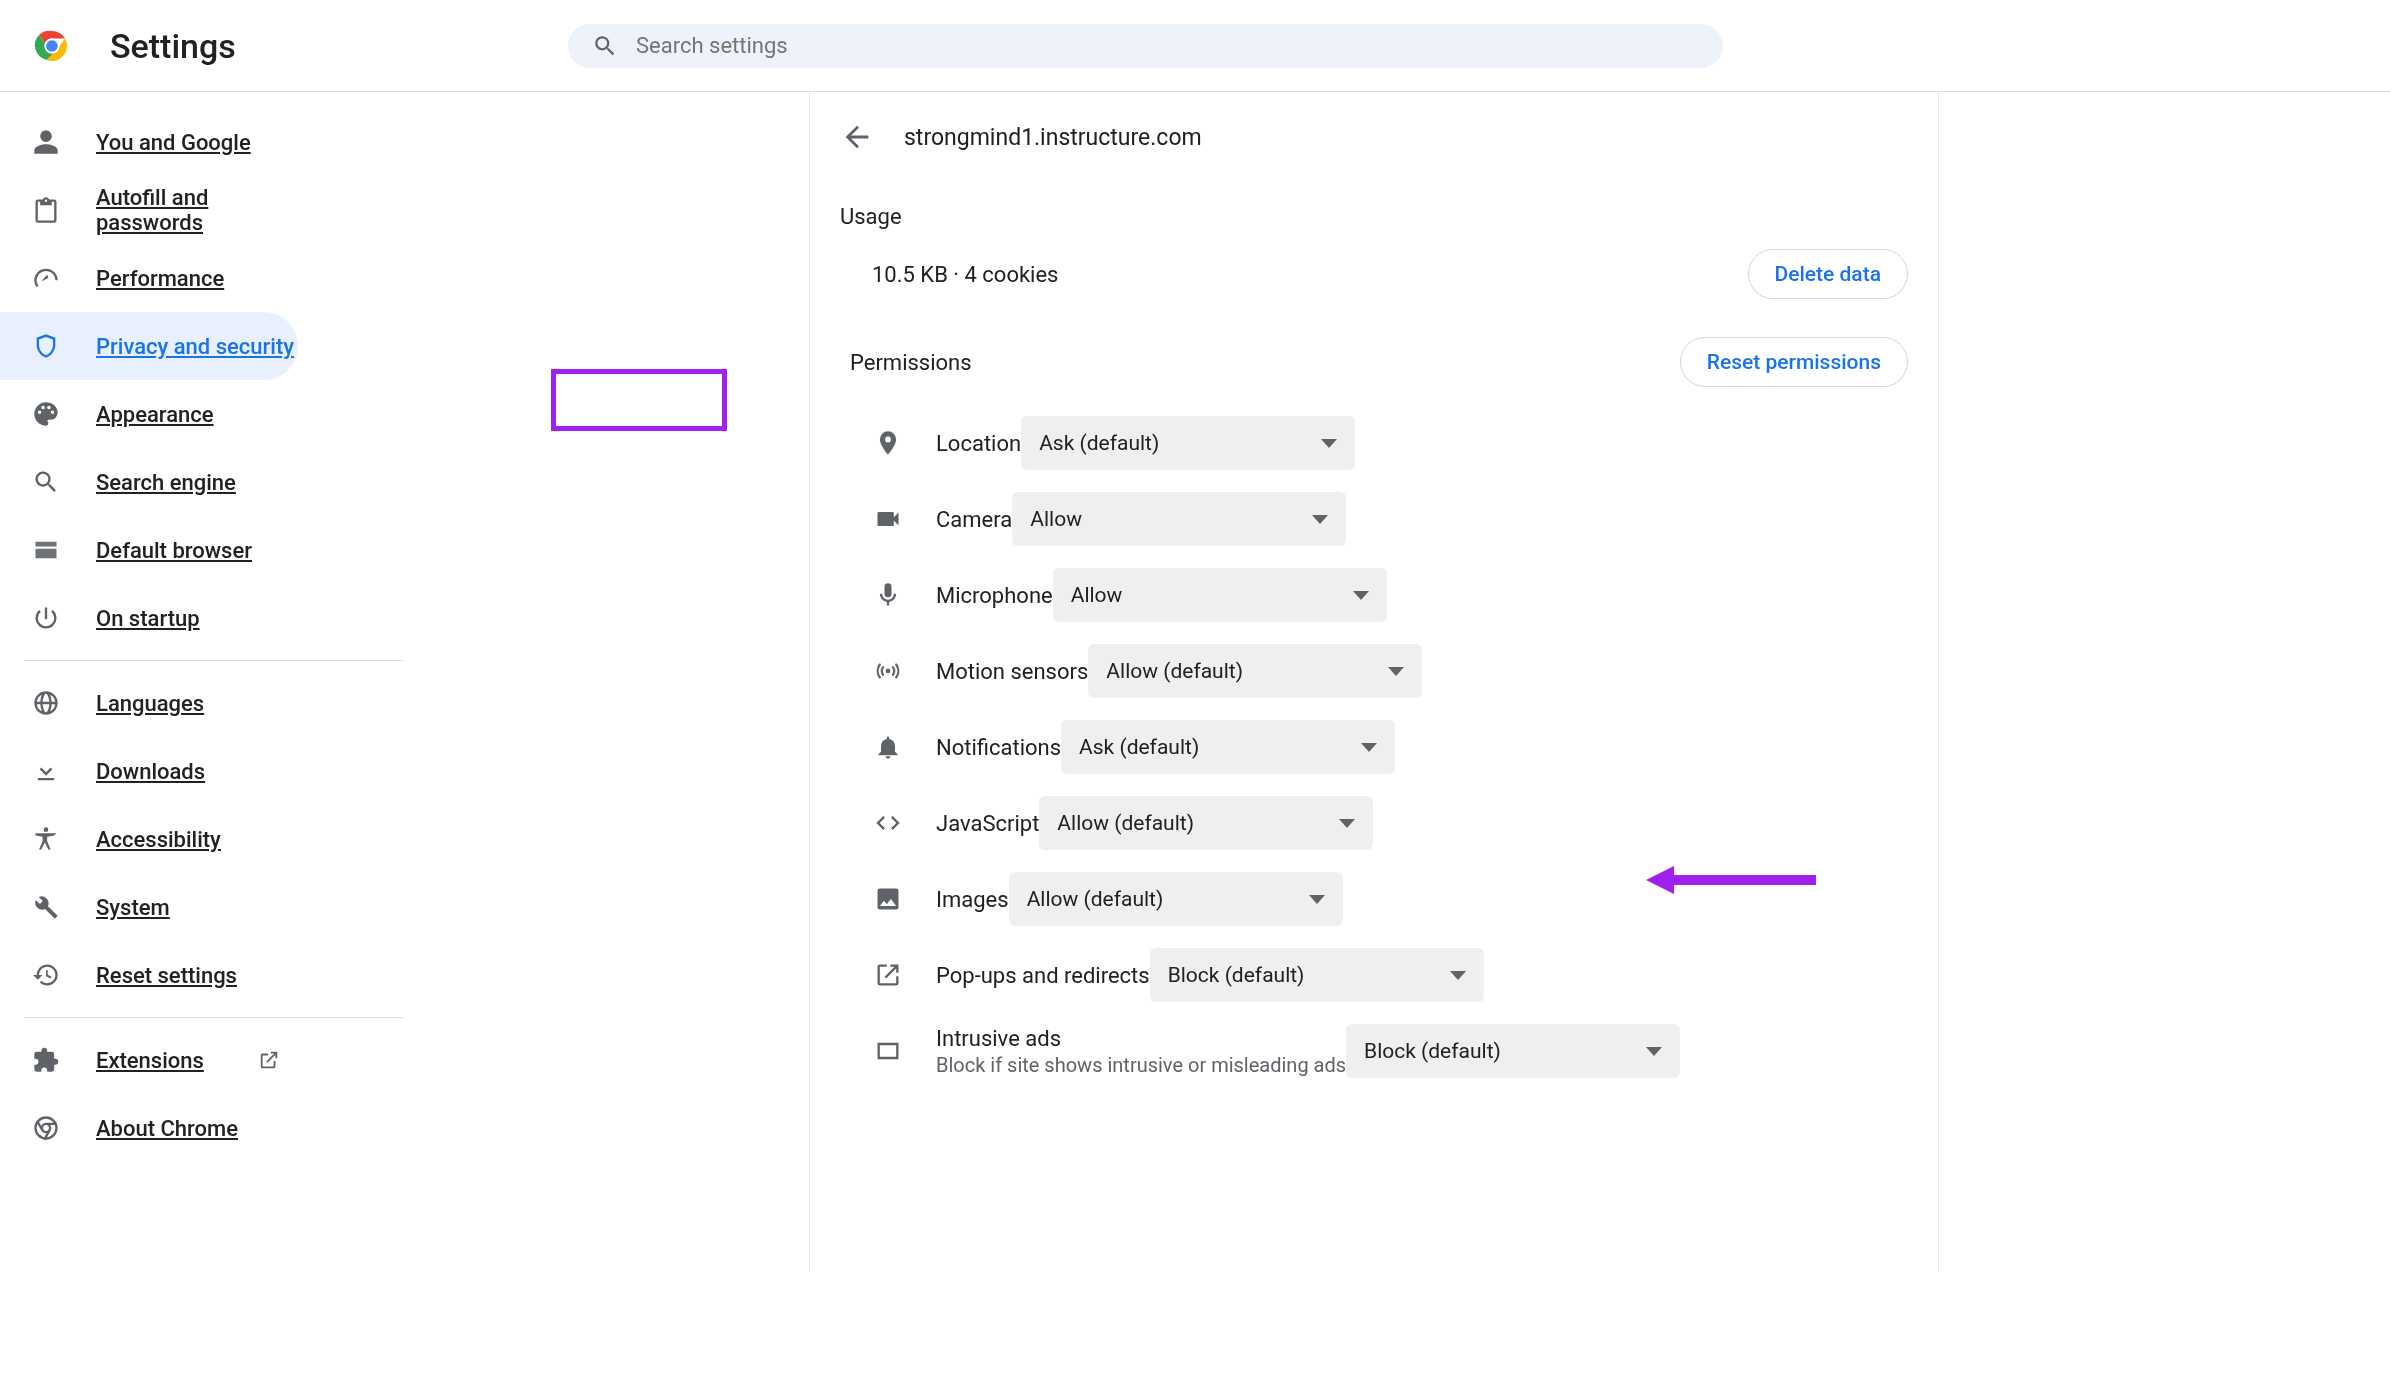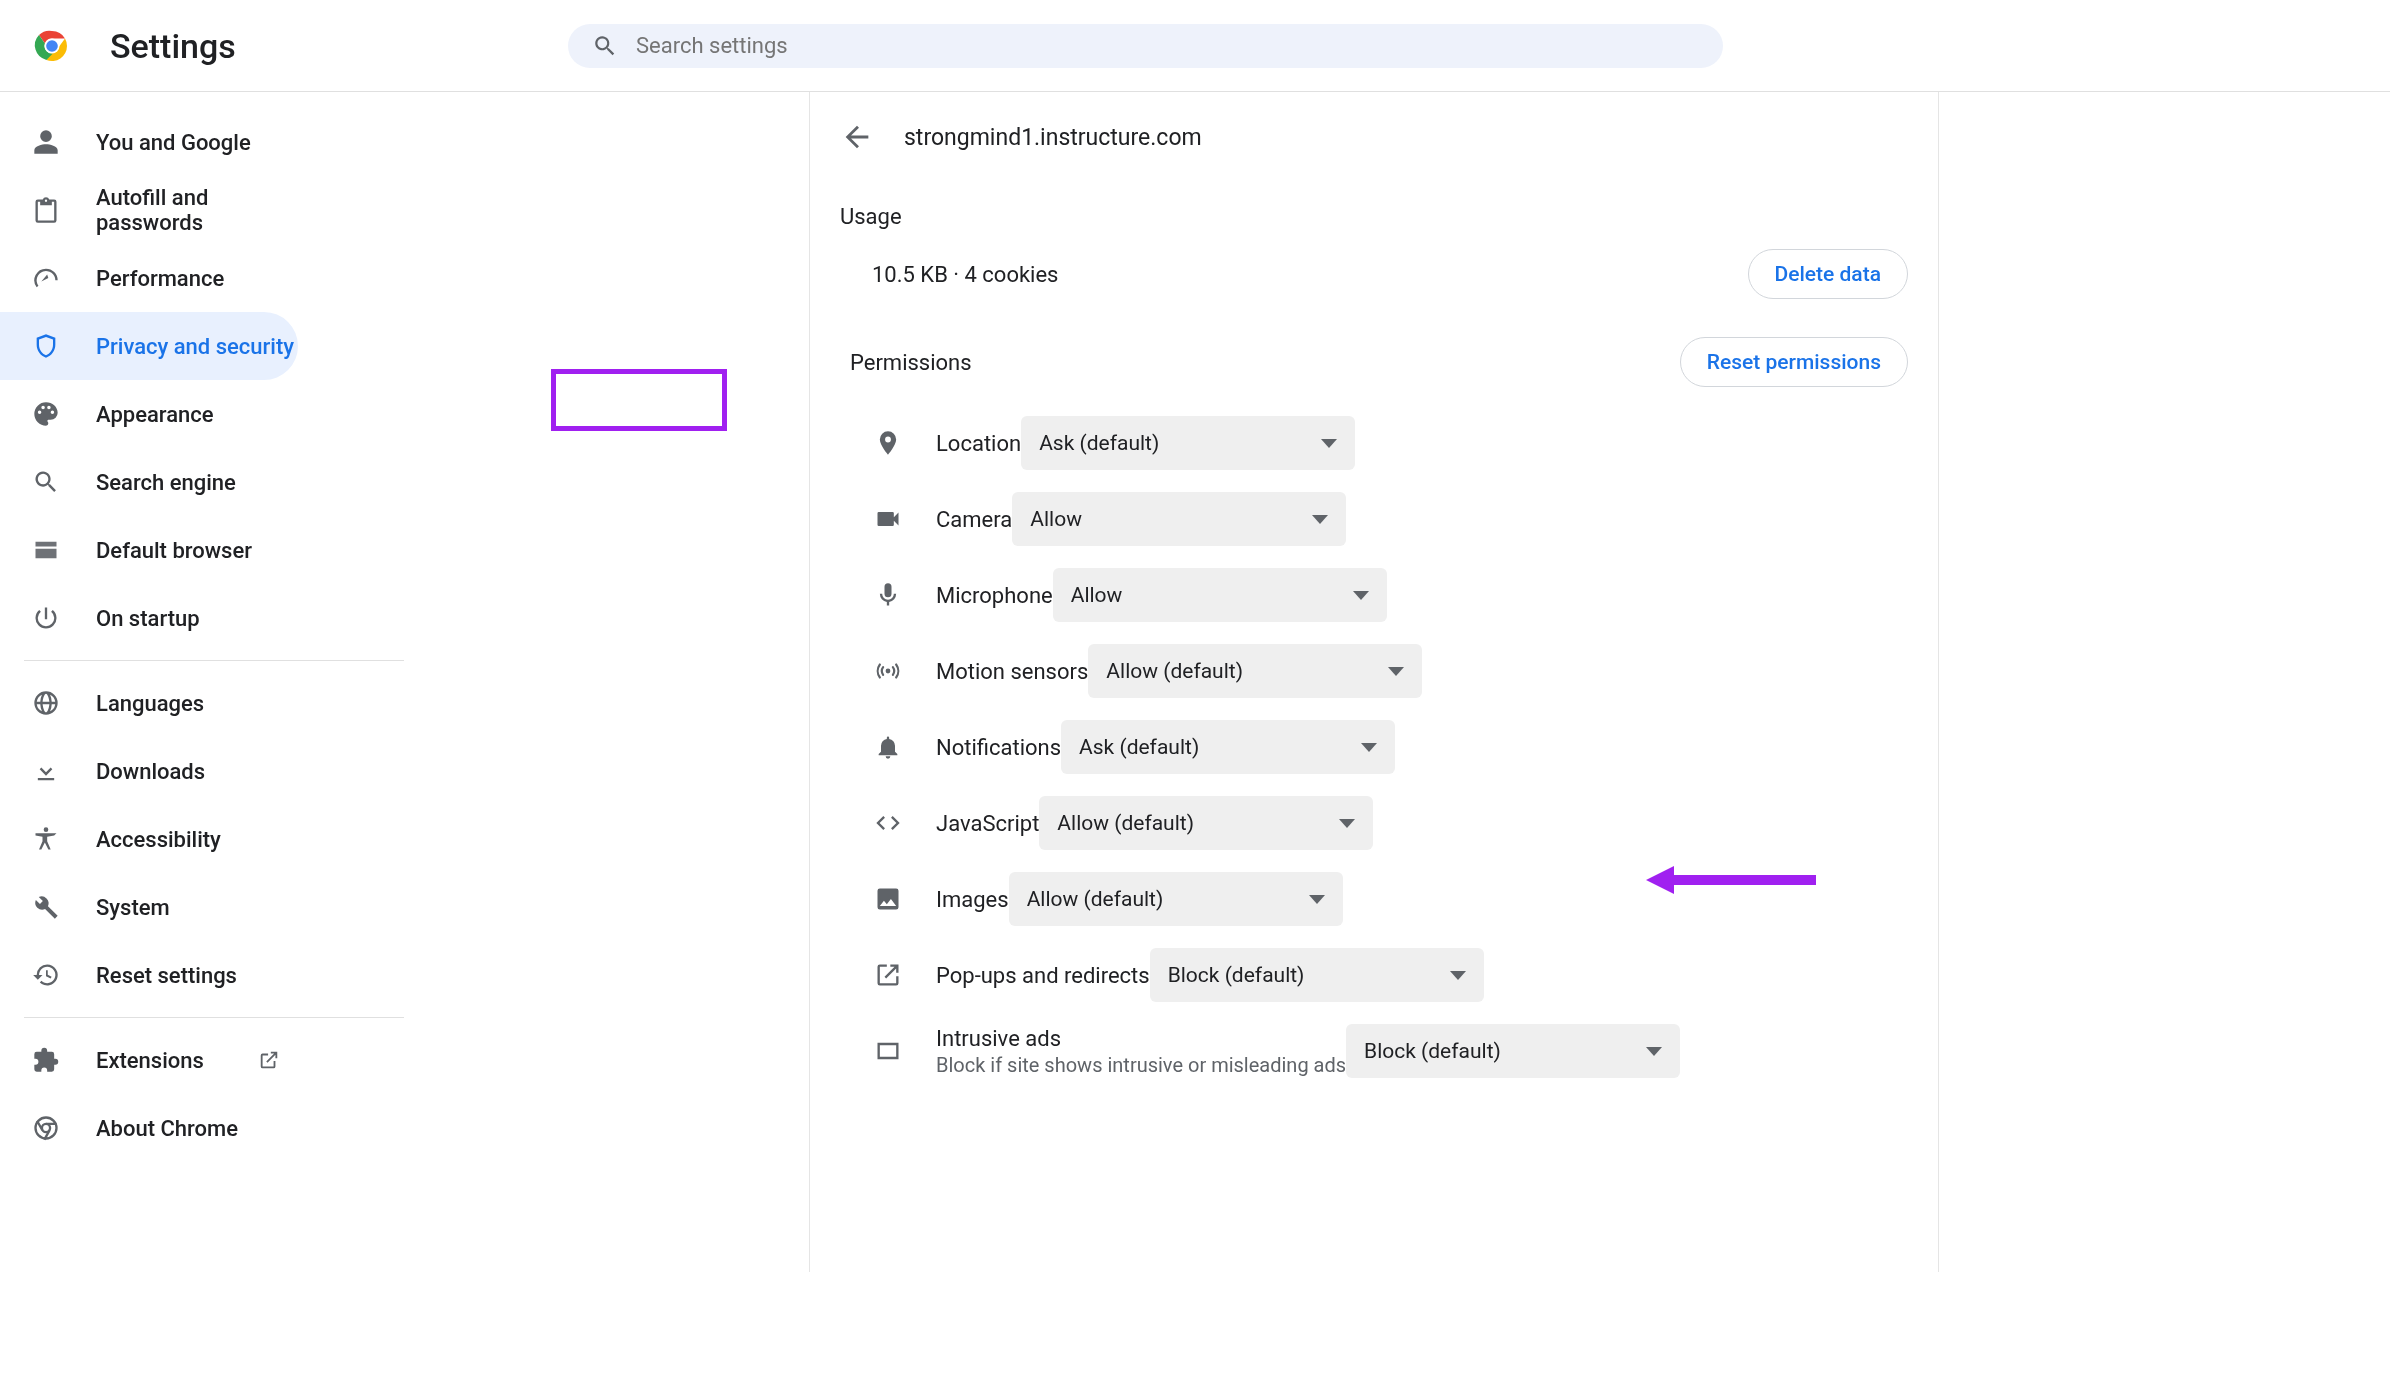--- a/index.html
+++ b/index.html
@@ -44,21 +44,21 @@
 
   
   .sidebar { width: 418px; flex-shrink: 0; padding-top: 16px; }
   .side-item {
     display: flex; align-items: center;
     height: 68px; padding-left: 32px; gap: 36px;
     cursor: pointer; border-radius: 0 34px 34px 0;
     margin-right: 120px;
   }
   .side-item .ic { width: 28px; height: 28px; fill: #5f6368; color:#5f6368; display:flex; align-items:center; justify-content:center;}
-  .side-item .lbl { font-size: 22px; color: #202124; font-weight: 500; }
+  .side-item .lbl { font-size: 22px; color: #202124; font-weight: 500; text-decoration: underline; }
   .side-item.active { background: #e8f0fe; }
   .side-item.active .lbl { color: #1a73e8; }
   .side-item.active .ic { fill: #1a73e8; color:#1a73e8;}
   .side-divider { height: 1px; background: #e0e0e0; margin: 8px 0 8px 24px; width: 380px;}
   .ext-link-ic { width: 22px; height: 22px; fill: #5f6368; margin-left: 18px;}
 
   
   .main-wrap { flex: 1; display:flex; justify-content:center; padding-right: 60px;}
   .main {
     width: 1130px;

